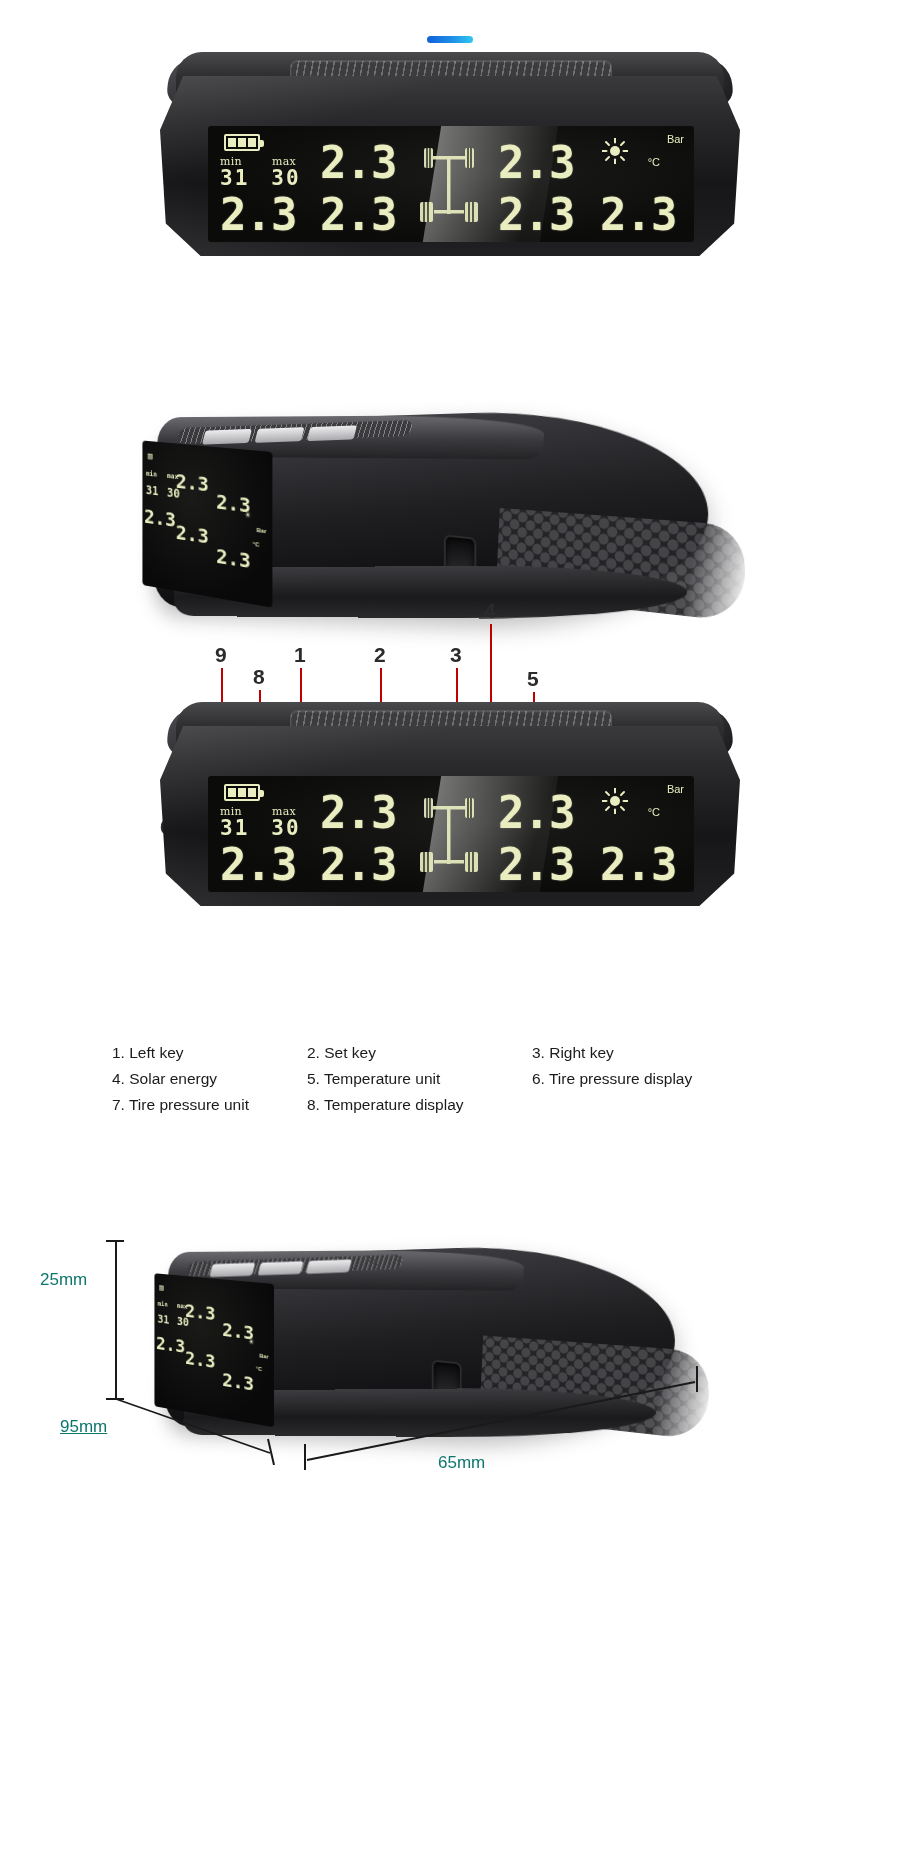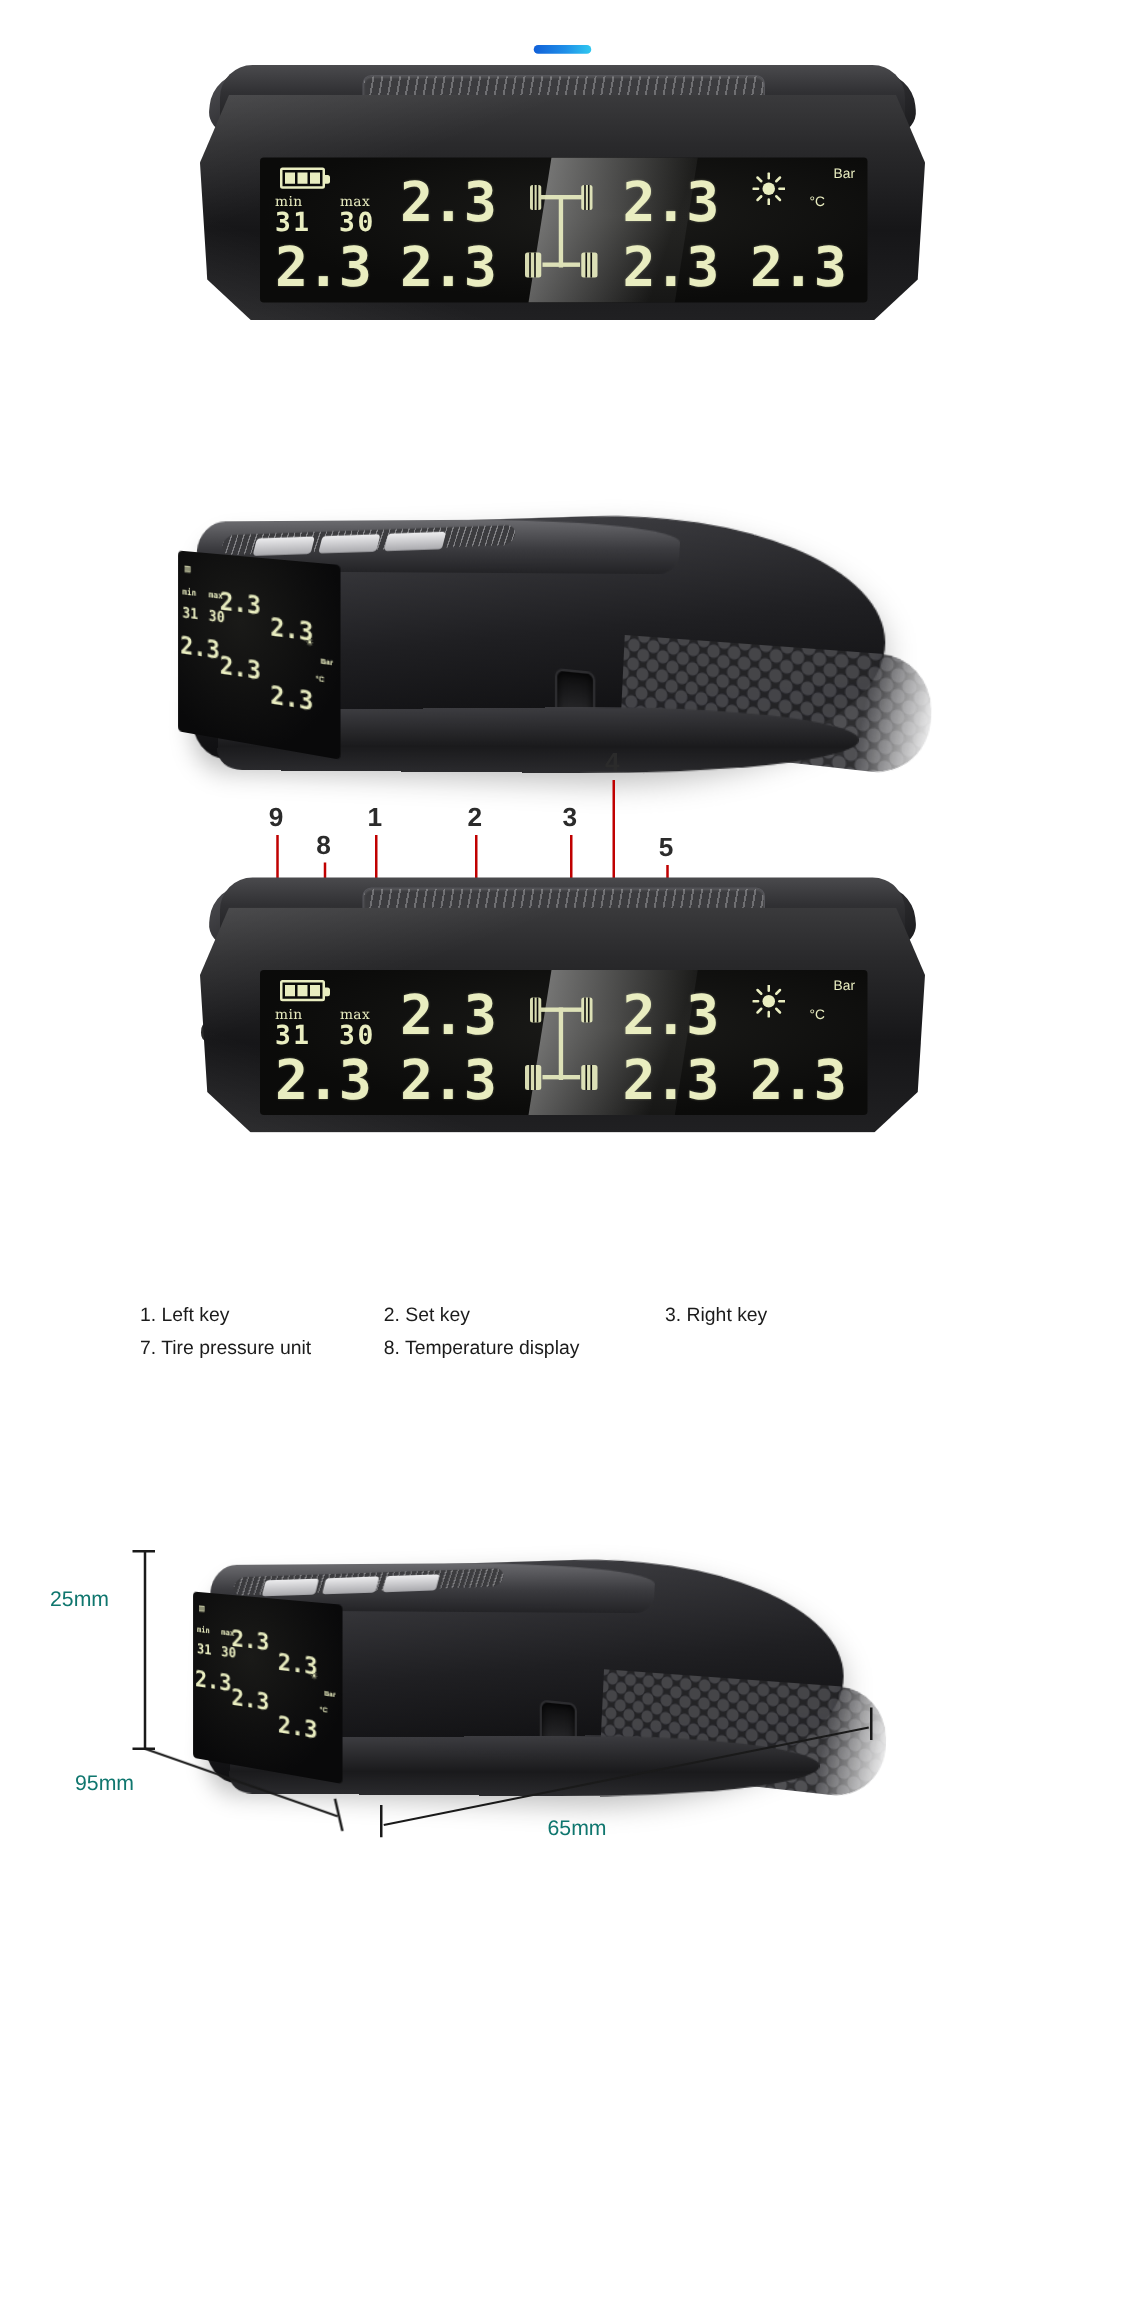--- a/index.html
+++ b/index.html
@@ -489,20 +489,25 @@
   </div>
 </div>
 
 <div class="legend">
   <div class="legend-row">
     <span>1. Left key</span>
     <span>2. Set key</span>
     <span>3. Right key</span>
   </div>
   <div class="legend-row">
+    <span>4. Solar energy</span>
+    <span>5. Temperature unit</span>
+    <span>6. Tire pressure display</span>
+  </div>
+  <div class="legend-row">
     <span>7. Tire pressure unit</span>
     <span>8. Temperature display</span>
   </div>
 </div>
 
 <div class="stage" style="position:absolute; left:0; top:1185px; height:640px;">
 
   <div class="device-side" style="position:absolute; left:120px; top:40px; transform:scale(0.92); transform-origin: left top;">
     <div class="ds-body"></div>
     <div class="ds-topridge"></div>
@@ -530,21 +535,21 @@
       <span class="sm" style="left:124px; top:74px; font-size:6px; font-family:'Liberation Sans',sans-serif;">Bar</span>
       <span class="sm" style="left:120px; top:88px; font-size:6px; font-family:'Liberation Sans',sans-serif;">°C</span>
     </div>
   </div>
 
   <span class="dim-label" style="left:40px; top:85px;">25mm</span>
   <div class="dim-line dim-v" style="left:115px; top:55px; height:160px;"></div>
   <div class="dim-tick" style="left:106px; top:55px;  width:18px; height:2px;"></div>
   <div class="dim-tick" style="left:106px; top:213px; width:18px; height:2px;"></div>
 
-  <span class="dim-label" style="left:60px; top:232px;">95mm</span>
+  <span class="dim-label" style="left:60px; top:232px;text-decoration:underline;">95mm</span>
   <svg style="position:absolute; left:110px; top:210px;" width="180" height="70">
     <line x1="6" y1="4" x2="160" y2="58" stroke="#1a1a1a" stroke-width="1.8"></line>
     <line x1="158" y1="44" x2="164" y2="70" stroke="#1a1a1a" stroke-width="2"></line>
   </svg>
 
   <span class="dim-label" style="left:438px; top:268px;">65mm</span>
   <svg style="position:absolute; left:295px; top:175px;" width="420" height="110">
     <line x1="12" y1="100" x2="400" y2="22" stroke="#1a1a1a" stroke-width="1.8"></line>
     <line x1="10" y1="84" x2="10" y2="110" stroke="#1a1a1a" stroke-width="2"></line>
     <line x1="402" y1="6" x2="402" y2="32" stroke="#1a1a1a" stroke-width="2"></line>

